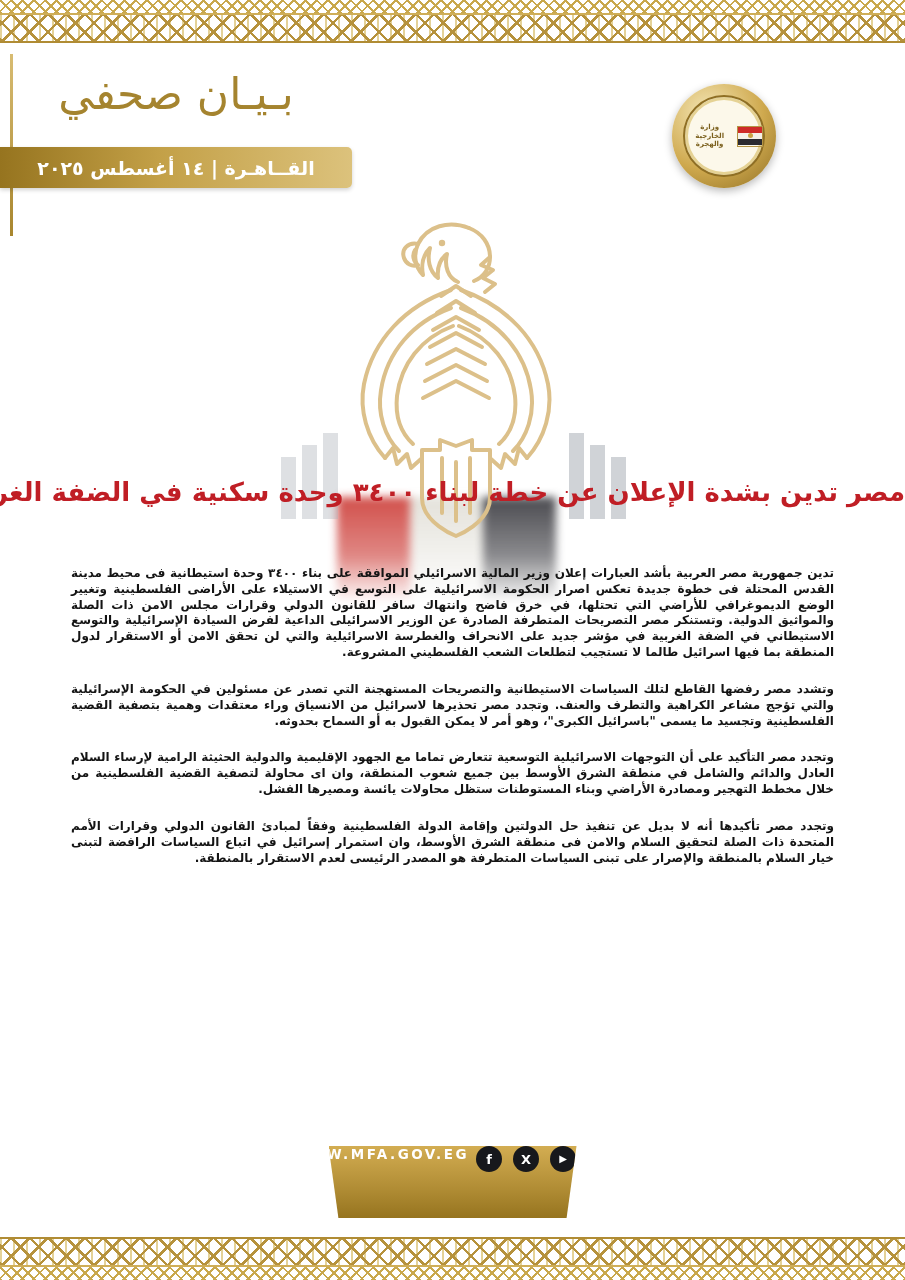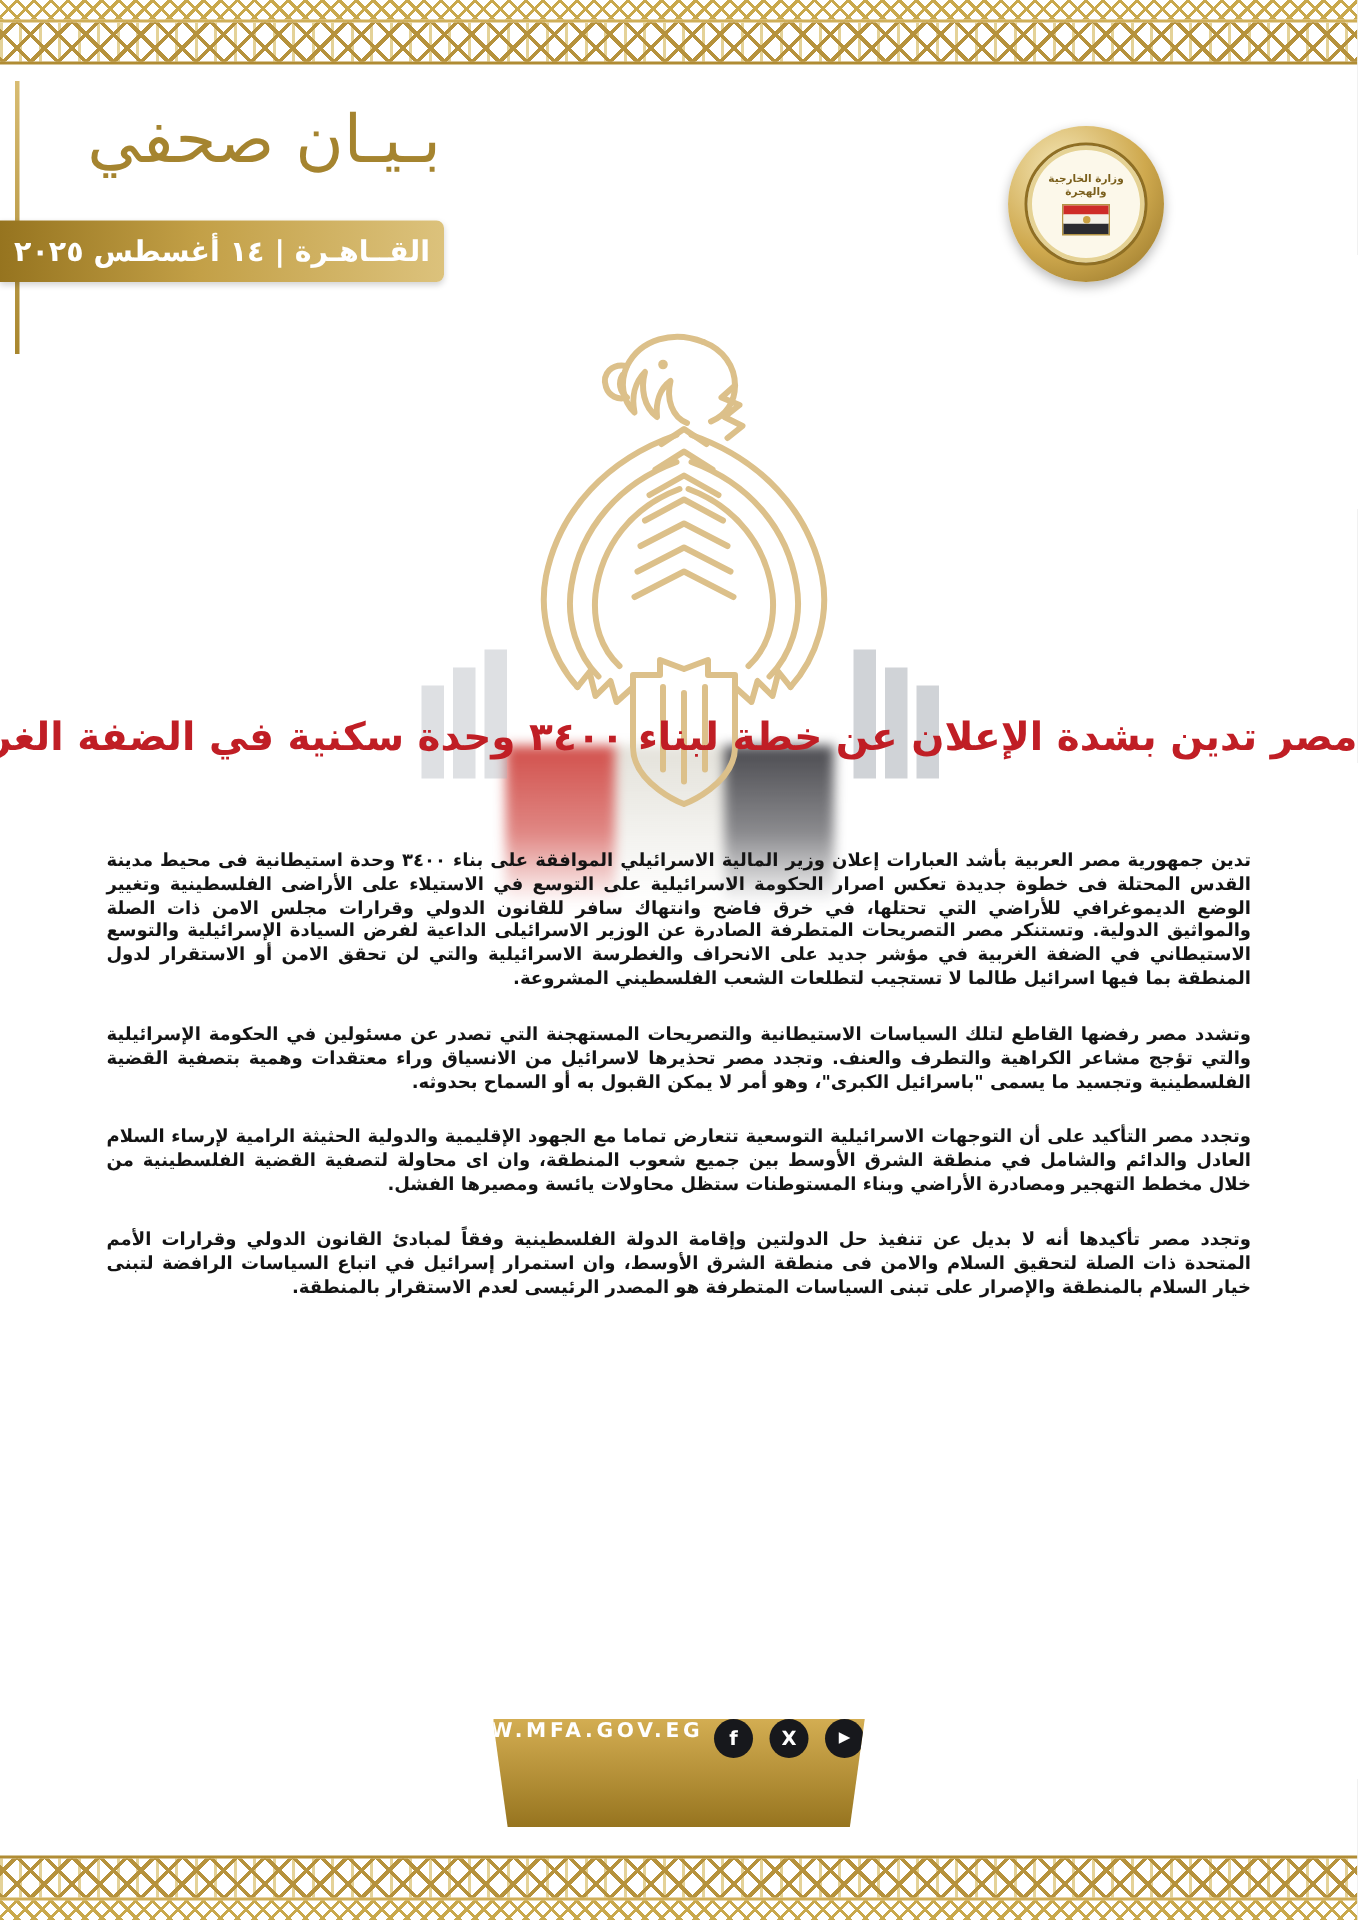--- a/index.html
+++ b/index.html
@@ -21,31 +21,31 @@
       repeating-linear-gradient(90deg,#e4d298 0 2px,transparent 2px 13px);}
   .frieze-bottom .row-fine{border-bottom:none;border-top:2px solid #cfae58;}
   .frieze-bottom .row-arch{border-bottom:none;border-top:2px solid #b08c34;}
 
   .side-line{position:absolute;left:10px;top:54px;width:3px;height:182px;
     background:linear-gradient(180deg,#d8bc72,#a8862e);}
 
   .title{position:absolute;top:68px;left:46px;width:260px;text-align:center;
     font-size:44px;font-weight:400;color:#a5842f;direction:rtl;}
 
-  .date-band{position:absolute;top:147px;left:0;width:296px;height:41px;border-radius:0 5px 5px 0;
+  .date-band{position:absolute;top:147px;left:0;width:352px;height:41px;border-radius:0 5px 5px 0;
     background:linear-gradient(90deg,#96741f,#c3a047 45%,#dcc27c);
     display:flex;align-items:center;justify-content:center;color:#ffffff;
     font-size:19px;font-weight:700;direction:rtl;box-shadow:0 2px 4px rgba(0,0,0,.18);}
 
   
   .seal{position:absolute;top:84px;left:672px;width:104px;height:104px;border-radius:50%;
     background:radial-gradient(circle at 34% 28%,#f4e6b6,#cfa94e 55%,#8f6f24);
     box-shadow:0 3px 8px rgba(0,0,0,.28);display:flex;align-items:center;justify-content:center;}
   .seal-inner{width:78px;height:78px;border-radius:50%;background:#fcf8ea;border:2px solid #8f6f24;
-    box-shadow:inset 0 0 0 3px #e5d294;display:flex;flex-direction:column;align-items:center;
+    box-shadow:inset 0 0 0 3px #e5d294;display:flex;flex-direction:row;align-items:center;
     justify-content:center;gap:3px;}
   .seal-text{font-size:7px;font-weight:700;color:#7a5f1c;text-align:center;direction:rtl;
     line-height:1.25;width:62px;}
   .seal-flag{width:30px;height:19px;border:1px solid #b39445;display:flex;flex-direction:column;}
   .seal-flag i{flex:1;display:block;}
   .sf-red{background:#ce2b28;}
   .sf-white{background:#f4f1e8;position:relative;}
   .sf-white::after{content:"";position:absolute;left:50%;top:50%;width:5px;height:5px;
     margin:-2.5px;border-radius:50%;background:#caa143;}
   .sf-black{background:#2b2b30;}

